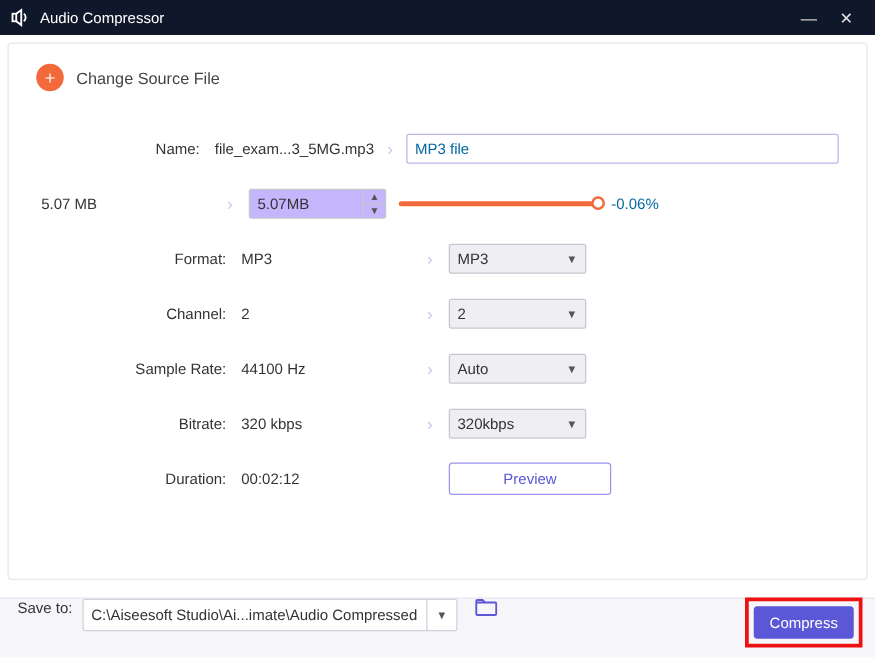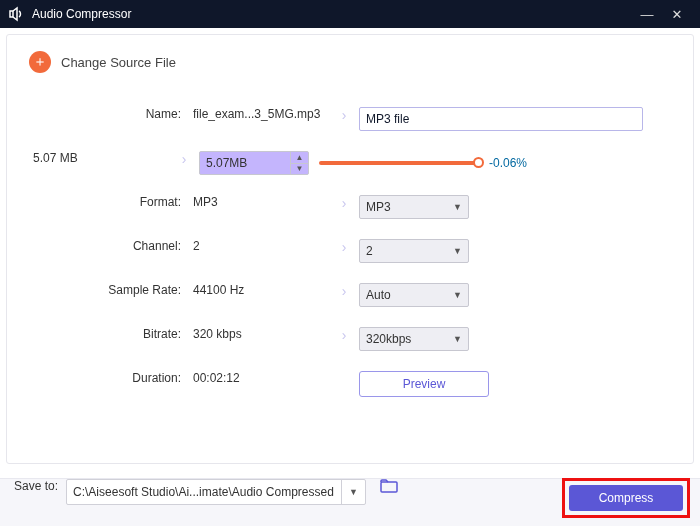--- a/index.html
+++ b/index.html
@@ -19,35 +19,35 @@
     border-radius: 3px; height: 430px; padding: 16px 22px;
   }
   .source-row { display: flex; align-items: center; gap: 10px; margin-bottom: 34px; }
   .plus-btn {
     width: 22px; height: 22px; border-radius: 50%; background: #f26a3b; display: flex;
     align-items: center; justify-content: center; color: #fff; font-size: 14px; cursor: pointer;
   }
   .source-label { font-size: 13px; color: #444; text-align: center; }
 
   .form { display: flex; flex-direction: column; gap: 20px; }
-  .row { display: flex; align-items: flex-start; height: 24px; }
+  .row { display: flex; align-items: center; height: 24px; }
   .label {
     width: 160px; text-align: right; font-size: 12px; color: #333; padding-right: 8px;
   }
   .value {
     width: 140px; font-size: 12px; color: #333; padding-left: 4px;
   }
   .arrow {
     width: 30px; text-align: center; color: #c9c7ef; font-size: 14px;
   }
   .control { display: flex; align-items: center; gap: 10px; }
 
   .text-input {
-    width: 284px; height: 24px; border: 1px solid #b8b6e9; border-radius: 2px;
-    font-size: 12px; color: #0f172a; padding: 0 6px; outline: none;
+    width: 346px; height: 24px; border: 1px solid #b8b6e9; border-radius: 2px;
+    font-size: 12px; color: #0369a1; padding: 0 6px; outline: none;
   }
   .spinner {
     width: 110px; height: 24px; border: 1px solid #c7c7d0; border-radius: 2px;
     background: #c4b5fd; display: flex; align-items: center; font-size: 12px; color: #333;
     padding: 0 6px; position: relative;
   }
   .spinner .spin-btns {
     position: absolute; right: 0; top: 0; bottom: 0; width: 18px; border-left: 1px solid #c7c7d0;
     display: flex; flex-direction: column;
   }
@@ -97,21 +97,21 @@
     width: 24px; height: 100%; border-left: 1px solid #d0d0d8; position: absolute; right: 0; top: 0;
     display: flex; align-items: center; justify-content: center; font-size: 9px; color: #555; cursor: pointer;
   }
   .folder-icon { color: #5b57d6; font-size: 16px; cursor: pointer; margin-left: 6px; }
 
   .compress-wrap {
     position: absolute; right: 10px; bottom: 8px;
     border: 3px solid #e11; padding: 4px;
   }
   .compress-btn {
-    width: 114px; height: 26px; border: none; border-radius: 3px; background: #5b57d6;
+    width: 80px; height: 26px; border: none; border-radius: 3px; background: #5b57d6;
     color: #fff; font-size: 12px; cursor: pointer;
   }
 </style>
 </head>
 <body>
 
 <div class="titlebar">
   <span class="app-icon">
     <svg width="16" height="16" viewBox="0 0 16 16">
         <g fill="none" stroke="#fff" stroke-width="1.5">

